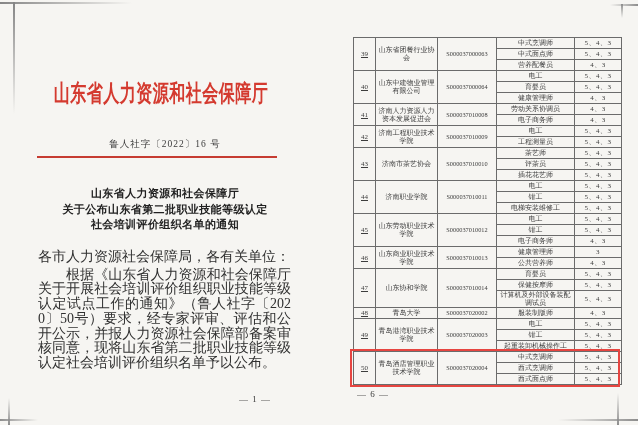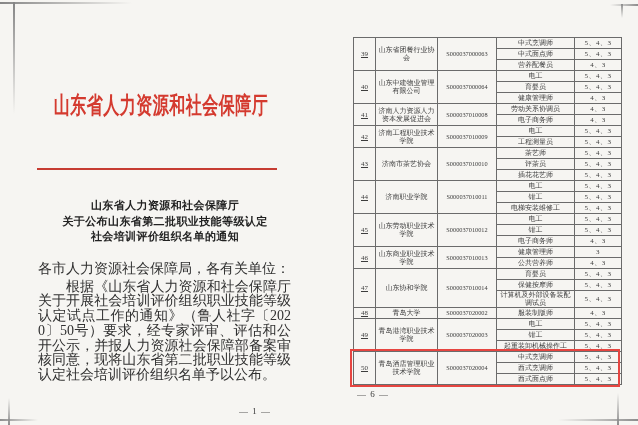--- a/index.html
+++ b/index.html
@@ -14,21 +14,21 @@
   .tl-h{left:0;top:2px;width:132px;height:2px;background:linear-gradient(to right,#858585,rgba(133,133,133,0));}
   .tl-v{left:13px;top:2px;width:2px;height:112px;background:linear-gradient(to bottom,#858585,rgba(133,133,133,0));}
   .tr-h{left:610px;top:4px;width:28px;height:1.5px;background:linear-gradient(to left,#8d8d8d,rgba(141,141,141,0));}
   .tr-v{left:621px;top:4px;width:1.5px;height:14px;background:linear-gradient(to bottom,#8d8d8d,rgba(141,141,141,0));}
   .br-v{left:617px;top:393px;width:1.5px;height:32px;background:linear-gradient(to top,#8d8d8d,rgba(141,141,141,0));}
   .br-h{left:558px;top:419px;width:80px;height:1.5px;background:linear-gradient(to left,#8d8d8d,rgba(141,141,141,0));}
   .bl-v{left:8px;top:398px;width:1.5px;height:27px;background:linear-gradient(to top,#8d8d8d,rgba(141,141,141,0));}
   .bl-h{left:0;top:419px;width:38px;height:1.5px;background:linear-gradient(to right,#8d8d8d,rgba(141,141,141,0));}
 
   
-  .page-left{position:absolute;left:35px;top:16px;width:260px;height:332px;font-family:Liberation Serif, serif;}
+  .page-left{position:absolute;left:35px;top:4px;width:260px;height:332px;font-family:Liberation Serif, serif;}
   .letterhead{
     position:absolute;top:80px;left:0;right:8px;text-align:center;
     color:#d43a2f;font-weight:bold;font-size:16px;letter-spacing:.5px;white-space:nowrap;
   }
   .letterhead span{display:inline-block;transform:scaleY(1.45);transform-origin:center;}
   .docnum{position:absolute;top:134px;left:0;right:0;text-align:center;font-size:9.5px;color:#3a3a3a;letter-spacing:1px;}
   .redline{position:absolute;top:152px;left:2px;width:240px;height:1.8px;background:#c63c32;}
   .doctitle{
     position:absolute;top:182px;left:0;right:0;text-align:center;
     font-weight:bold;font-size:11px;line-height:15.5px;color:#212121;letter-spacing:.4px;
@@ -74,20 +74,21 @@
 <div class="mark tr-v"></div>
 <div class="mark br-v"></div>
 <div class="mark br-h"></div>
 <div class="mark bl-v"></div>
 <div class="mark bl-h"></div>
 
 <div class="page-left">
   <div class="letterhead">
     <span>山东省人力资源和社会保障厅</span>
   </div>
+  <div class="docnum">鲁人社字〔2022〕16 号</div>
   <div class="redline"></div>
   <div class="doctitle">
     <div>山东省人力资源和社会保障厅</div>
     <div>关于公布山东省第二批职业技能等级认定</div>
     <div>社会培训评价组织名单的通知</div>
   </div>
   <div class="docbody">
     <p class="salutation">各市人力资源社会保障局，各有关单位：</p>
 
   <p>根据《山东省人力资源和社会保障厅关于开展社会培训评价组织职业技能等级认定试点工作的通知》（鲁人社字〔2020〕50号）要求，经专家评审、评估和公开公示，并报人力资源社会保障部备案审核同意，现将山东省第二批职业技能等级认定社会培训评价组织名单予以公布。</p>

